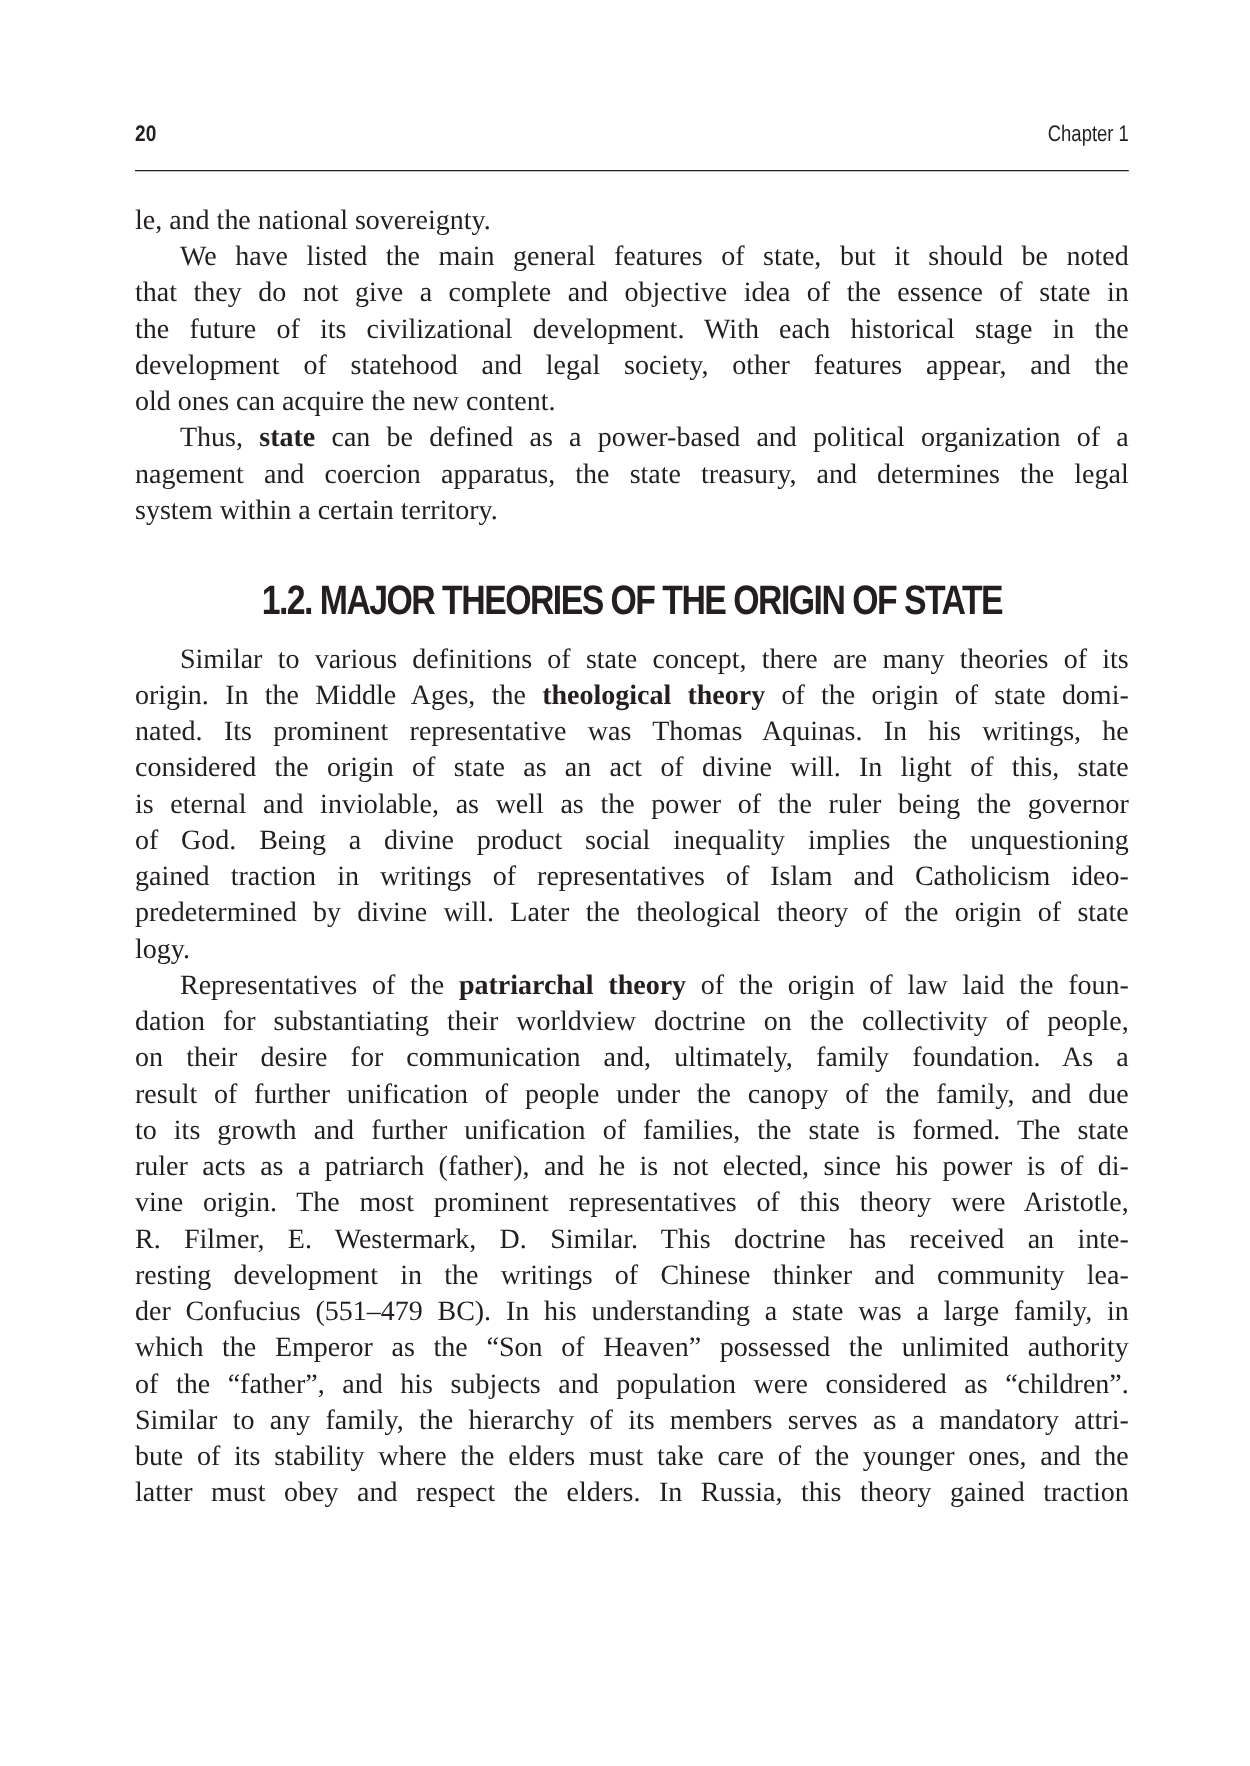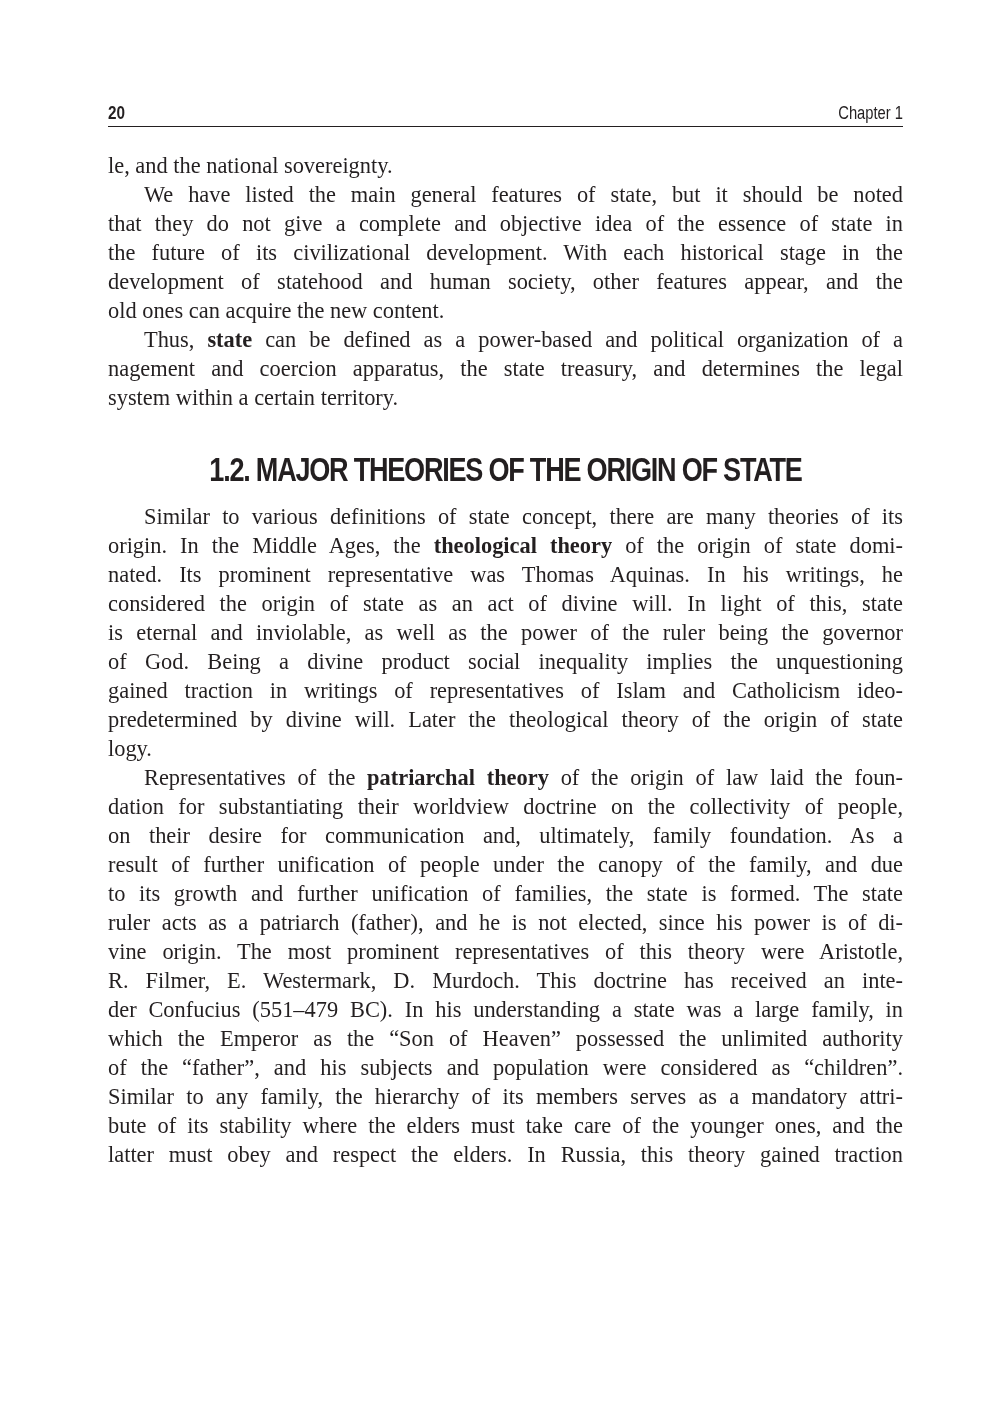--- a/index.html
+++ b/index.html
@@ -16,27 +16,27 @@
     }
     .page {
       position: absolute;
       left: 108px;
       top: 96px;
       width: 795px;
     }
     .running-head {
       display: flex;
       justify-content: space-between;
-      align-items: flex-end;
+      align-items: flex-start;
       height: 28px;
       border-bottom: 1.5px solid #231f20;
       font-family: "Liberation Sans", sans-serif;
       font-size: 18px;
       line-height: 22px;
-      padding-bottom: 2px;
+      padding-bottom: 12px;
     }
     .page-number {
       font-weight: bold;
       transform: scaleX(0.85);
       transform-origin: left bottom;
       display: inline-block;
     }
     .chapter-label {
       transform: scaleX(0.82);
       transform-origin: right bottom;
@@ -90,21 +90,21 @@
 
   <div class="body-text">
     <div id="before-heading">
         <div class="paragraph">
           <span class="line last">le, and the national sovereignty.</span>
         </div>
         <div class="paragraph">
           <span class="line indent">We have listed the main general features of state, but it should be noted</span>
           <span class="line">that they do not give a complete and objective idea of the essence of state in</span>
           <span class="line">the future of its civilizational development. With each historical stage in the</span>
-          <span class="line">development of statehood and human society, other features appear, and the</span>
+          <span class="line">development of statehood and legal society, other features appear, and the</span>
           <span class="line last">old ones can acquire the new content.</span>
         </div>
         <div class="paragraph">
           <span class="line indent"><span>Thus, </span><span class="bold">state</span><span> can be defined as a power-based and political organization of a</span></span>
           <span class="line">nagement and coercion apparatus, the state treasury, and determines the legal</span>
           <span class="line last">system within a certain territory.</span>
         </div>
       </div>
     <h2 class="section-heading">1.2. MAJOR THEORIES OF THE ORIGIN OF STATE</h2>
     <div id="after-heading">
@@ -120,21 +120,22 @@
           <span class="line last">logy.</span>
         </div>
         <div class="paragraph">
           <span class="line indent"><span>Representatives of the </span><span class="bold">patriarchal theory</span><span> of the origin of law laid the foun-</span></span>
           <span class="line">dation for substantiating their worldview doctrine on the collectivity of people,</span>
           <span class="line">on their desire for communication and, ultimately, family foundation. As a</span>
           <span class="line">result of further unification of people under the canopy of the family, and due</span>
           <span class="line">to its growth and further unification of families, the state is formed. The state</span>
           <span class="line">ruler acts as a patriarch (father), and he is not elected, since his power is of di-</span>
           <span class="line">vine origin. The most prominent representatives of this theory were Aristotle,</span>
-          <span class="line">R. Filmer, E. Westermark, D. Murdoch. This doctrine has received an inte-</span>
+          <span class="line">R. Filmer, E. Westermark, D. Similar. This doctrine has received an inte-</span>
+          <span class="line">resting development in the writings of Chinese thinker and community lea-</span>
           <span class="line">der Confucius (551–479 BC). In his understanding a state was a large family, in</span>
           <span class="line">which the Emperor as the “Son of Heaven” possessed the unlimited authority</span>
           <span class="line">of the “father”, and his subjects and population were considered as “children”.</span>
           <span class="line">Similar to any family, the hierarchy of its members serves as a mandatory attri-</span>
           <span class="line">bute of its stability where the elders must take care of the younger ones, and the</span>
           <span class="line">latter must obey and respect the elders. In Russia, this theory gained traction</span>
         </div>
       </div>
   </div>
 </div>

